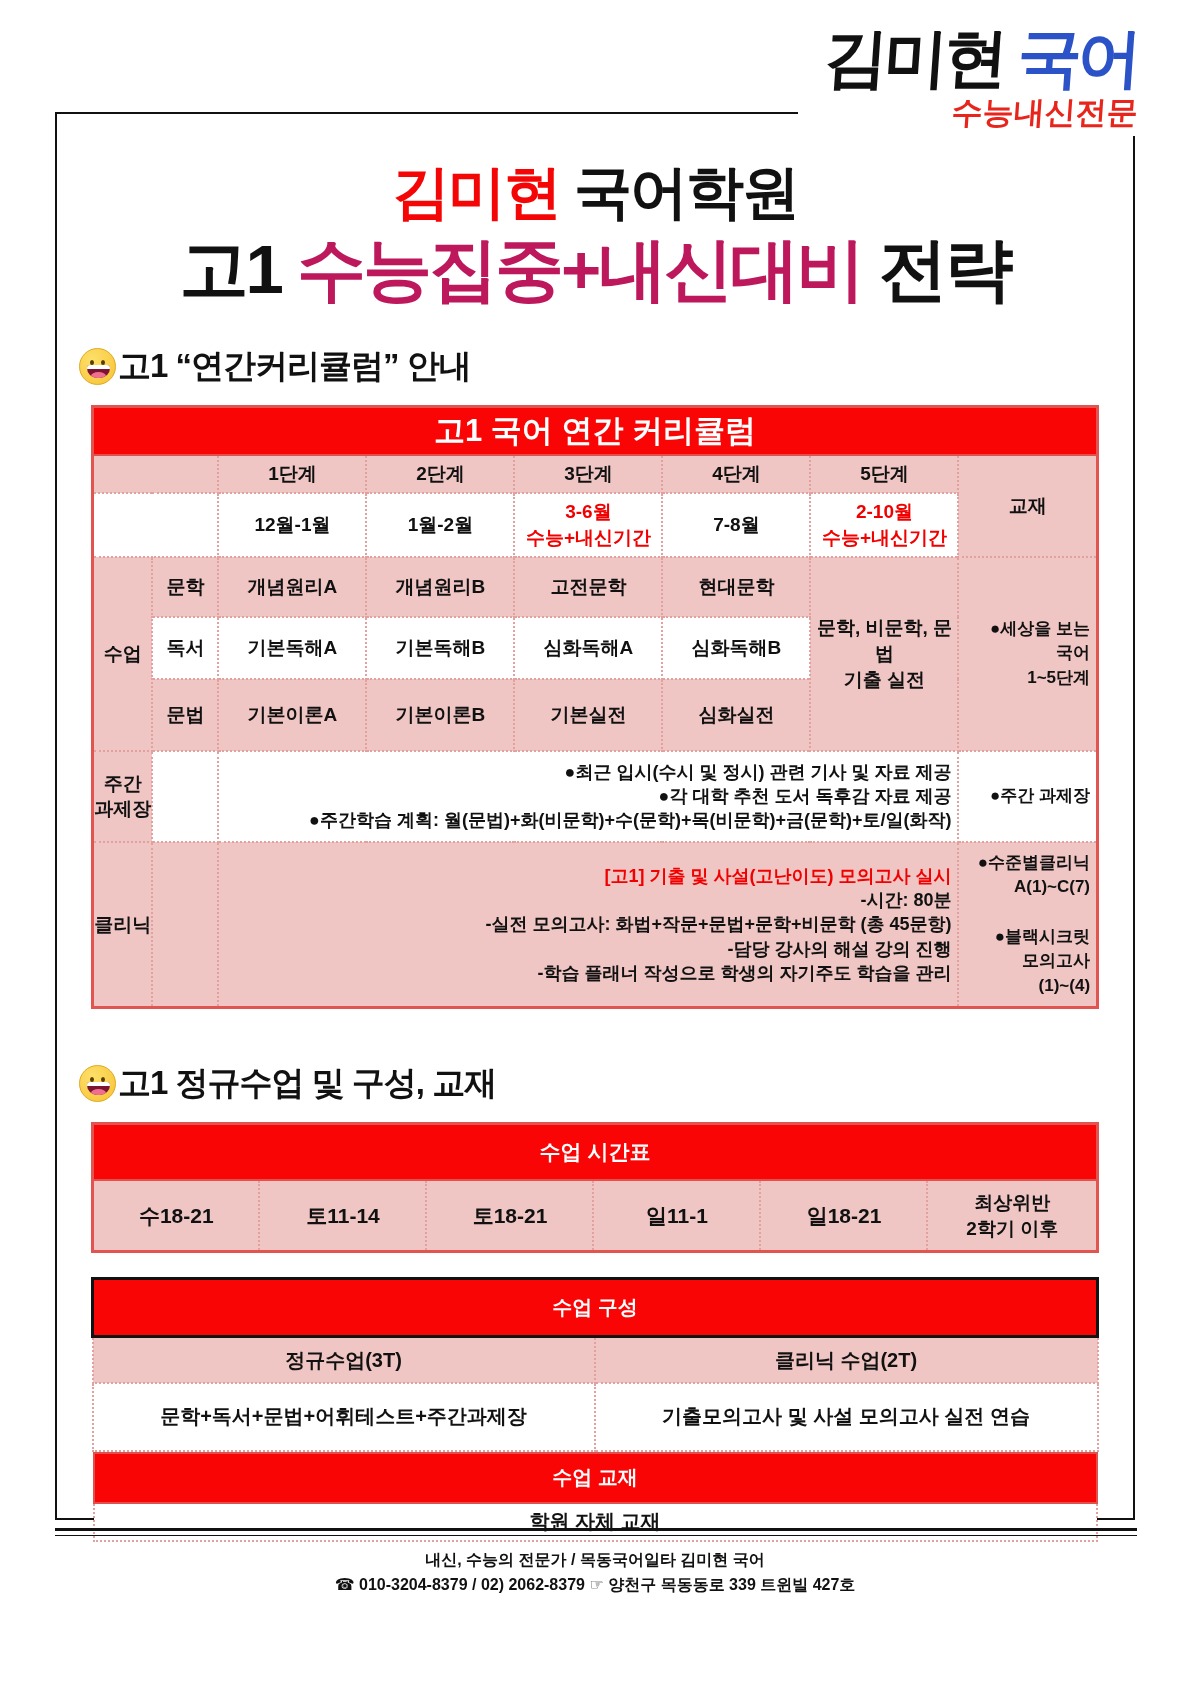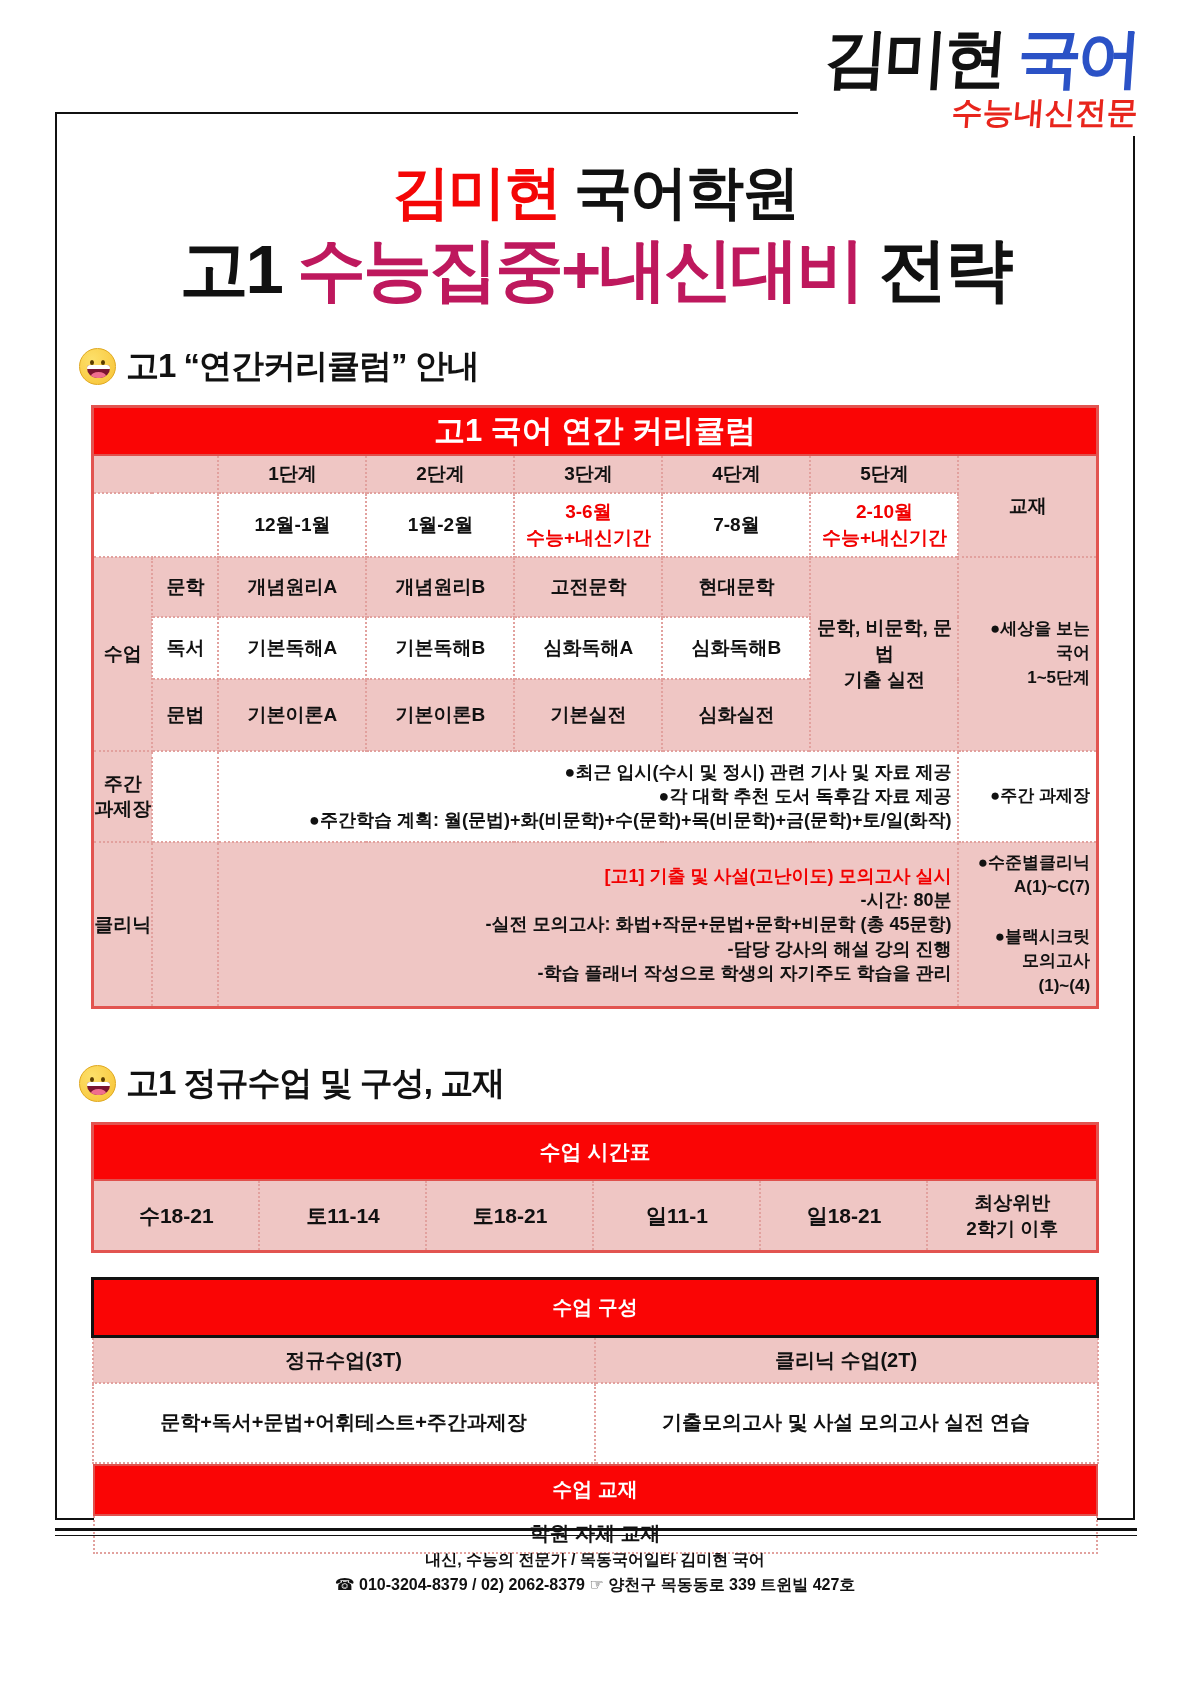--- a/index.html
+++ b/index.html
@@ -23,21 +23,21 @@
   .logo-main .blue { color:#2B52C6; }
   .logo-tag { font-size:31px; font-weight:900; color:#E8251C; letter-spacing:0px;
     margin-top:2px; transform:skewX(-4deg); }
   
   .title-wrap { text-align:center; margin-top:46px; line-height:1.12; }
   .title-l1 { font-size:58px; font-weight:900; letter-spacing:-2px; }
   .title-l1 .red { color:#F40606; }
   .title-l2 { font-size:69px; font-weight:900; letter-spacing:-3px; margin-top:6px; }
   .title-l2 .orange { color:#be185d; }
   
-  .sec-head { display:flex; align-items:center; gap:10px; margin:36px 8px 16px 22px;
+  .sec-head { display:flex; align-items:center; gap:2px; margin:36px 8px 16px 22px;
     font-size:33px; font-weight:900; letter-spacing:-1px; }
   .emoji { width:37px; height:37px; border-radius:50%;
     background:radial-gradient(circle at 35% 30%, #FDE06A, #F7C234);
     border:1px solid #E0A81E; position:relative; flex:0 0 auto; }
   .emoji .eye { position:absolute; top:11px; width:4px; height:5px; border-radius:50%; background:#5a3c00; }
   .emoji .eye.l { left:10px; } .emoji .eye.r { right:10px; }
   .emoji .mouth { position:absolute; left:7px; bottom:6px; width:23px; height:13px;
     background:#7a1430; border-radius:3px 3px 10px 10px; overflow:hidden; }
   .emoji .teeth { position:absolute; top:0; left:0; right:0; height:4px; background:#fff; }
   .emoji .tongue { position:absolute; bottom:-2px; left:4px; width:15px; height:8px;
@@ -220,21 +220,21 @@
         <col style="width:503px">
       </colgroup>
     <tbody>
         <tr style="height:58px">
           <td class="redband blackband" colspan="2">수업 구성</td>
         </tr>
     <tr style="height:46px">
       <td class="pink">정규수업(3T)</td>
       <td class="pink">클리닉 수업(2T)</td>
     </tr>
-    <tr style="height:80px">
+    <tr style="height:68px">
       <td class="white">문학+독서+문법+어휘테스트+주간과제장</td>
       <td class="white">기출모의고사 및 사설 모의고사 실전 연습</td>
     </tr>
   </tbody>
     </table>
 
   <table class="textbook">
     <tbody>
         <tr style="height:50px">
           <td class="redband">수업 교재</td>

